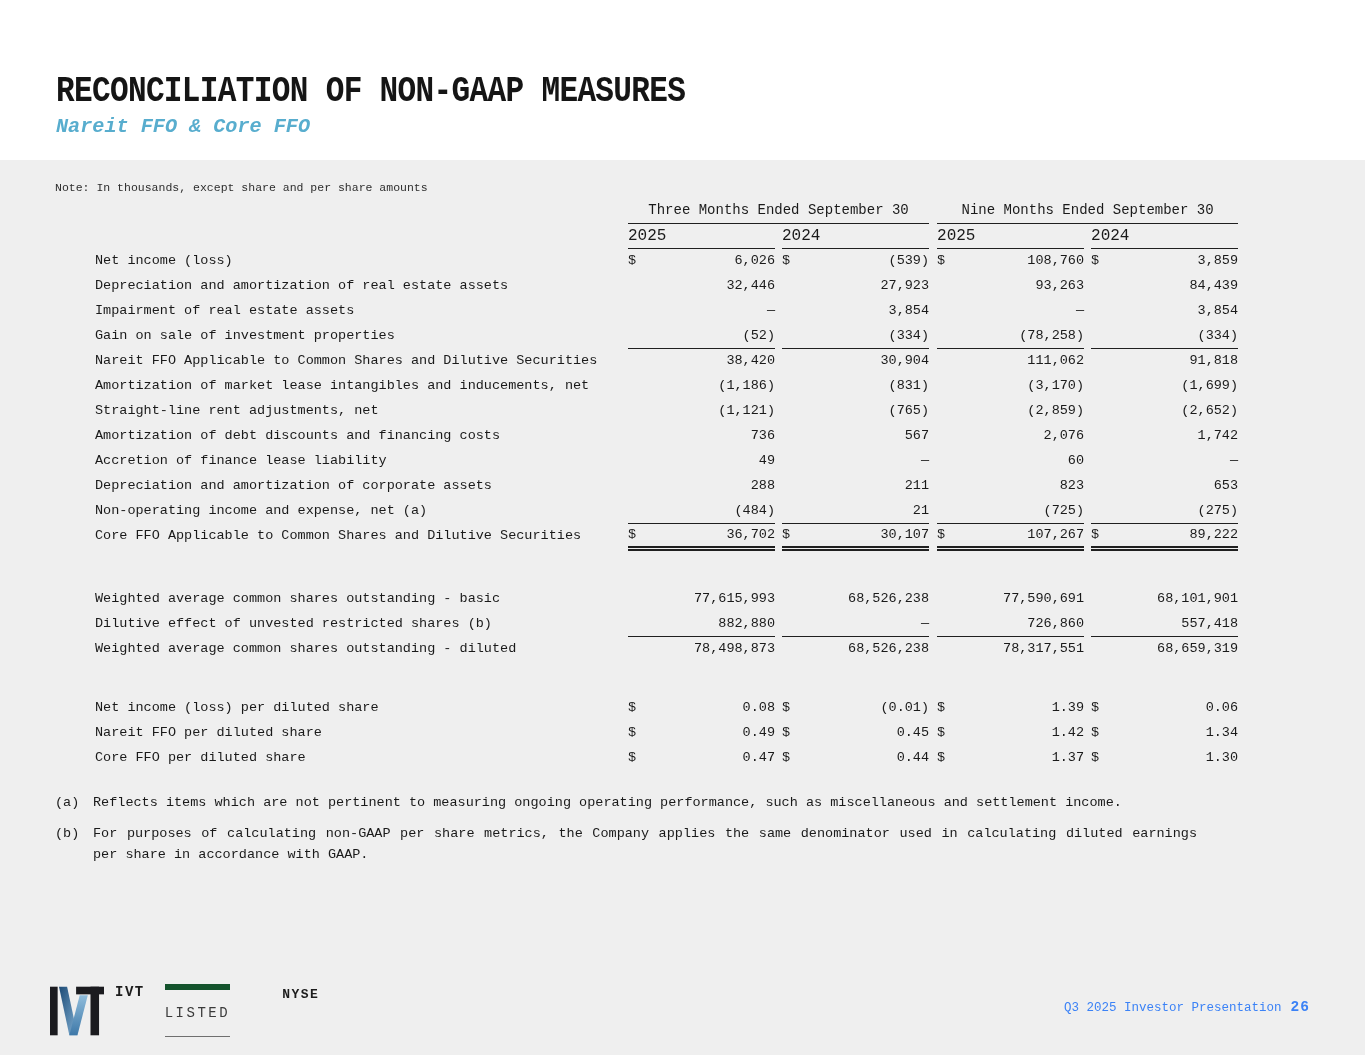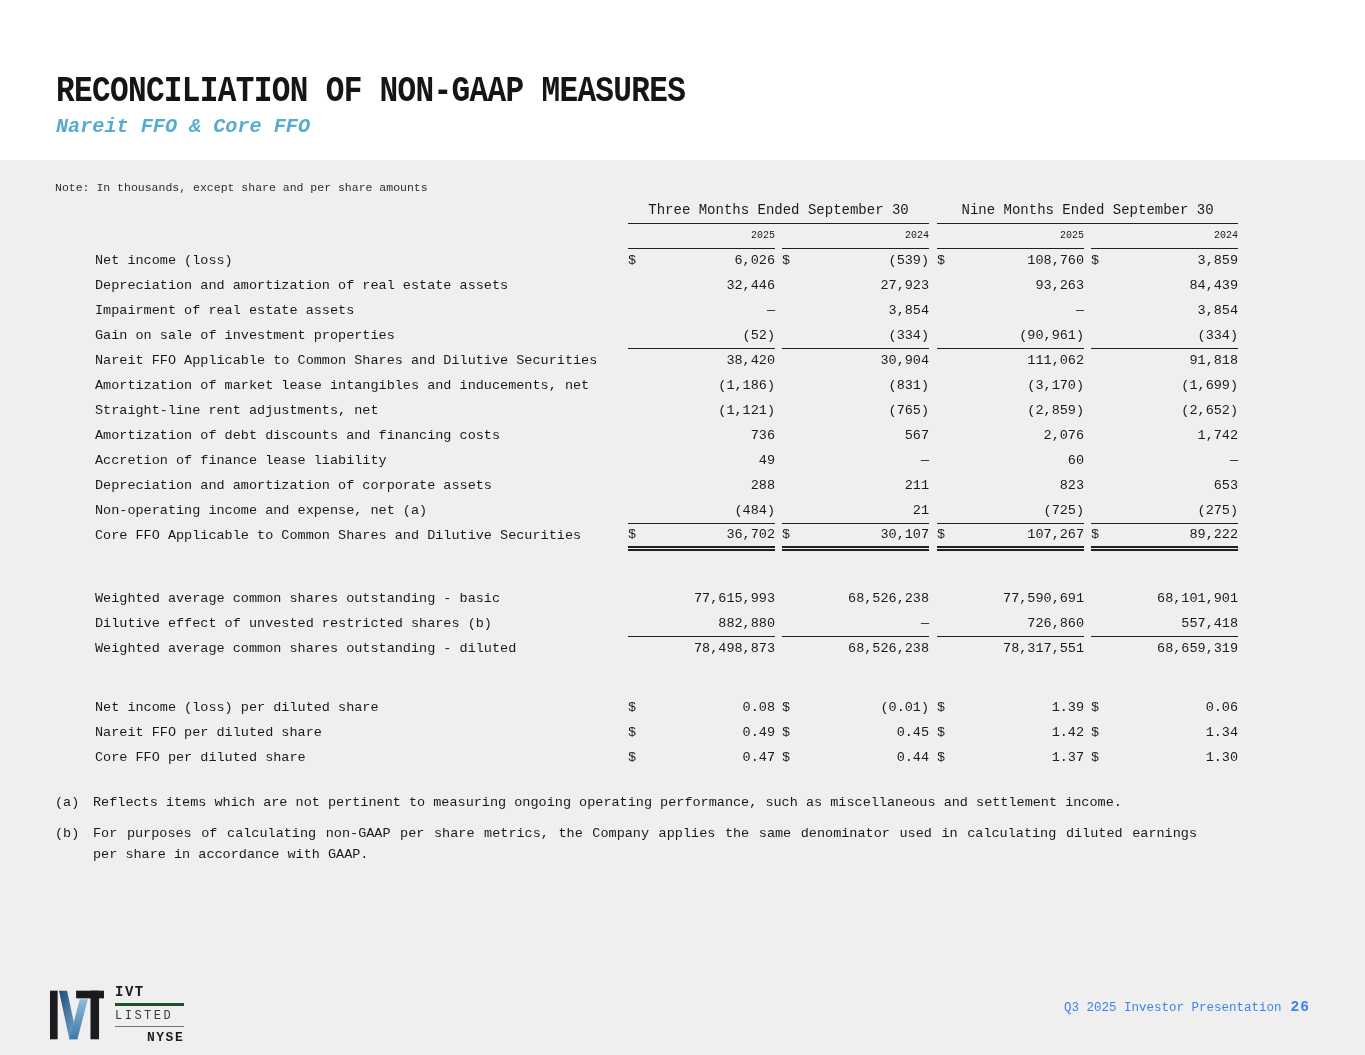--- a/index.html
+++ b/index.html
@@ -20,42 +20,42 @@
     position:absolute; left:56px; top:115px;
     font-size:21px; font-weight:700; font-style:italic; color:#58adce;
     transform:scaleX(.96); transform-origin:left center; white-space:nowrap;
   }
   .table-note { position:absolute; left:55px; top:181px; font-size:11.5px; color:#2e2e2e; }
 
   .recon-table-wrap { position:absolute; left:55px; top:198px; }
   table.recon { border-collapse:collapse; table-layout:fixed; width:1143px; font-size:13.5px; color:#1a1a1a;margin-left:40px; }
   table.recon td, table.recon th { padding:0; font-weight:normal; height:25px; vertical-align:middle; white-space:nowrap; }
   th.ghead { text-align:center; font-size:14px; height:24px; }
-  th.yhead { text-align:right; font-size:10px; height:22px; }
+  th.yhead { text-align:left; font-size:16px; height:22px; }
   .rb  { border-bottom:1.5px solid #1f1f1f; }
   .rdb { border-bottom:5px double #1f1f1f; }
   td.dcell { text-align:left; padding-left:5px; }
   td.vcell { text-align:right; padding-right:2px; }
   td.lblcell { text-align:left; overflow:hidden; }
   .ind0 { padding-left:5px; }  .ind1 { padding-left:17px; }
   .ind2 { padding-left:32px; } .ind3 { padding-left:41px; }
   .ind4 { padding-left:44px; }
   tr.gap-row td { height:auto; }
 
   .footnotes { position:absolute; left:55px; top:792px; width:1142px; }
   .fn { display:flex; margin-bottom:10px; font-size:13.5px; line-height:21px; color:#1a1a1a; }
   .fn-marker { flex:none; width:38px; }
   .fn-text { flex:1; text-align:justify; }
 
   .footer-logo { position:absolute; left:50px; top:984px; display:flex; align-items:center; }
   .lg-mark { width:54px; height:52px; flex:none; }
-  .lg-text { margin-left:11px; display:flex; flex-direction:column; color:#1c1c1c; }
+  .lg-text { margin-left:11px; display:flex; flex-direction:row; color:#1c1c1c;gap:20px; }
   .lg-ticker { font-weight:700; font-size:14px; letter-spacing:1.5px; padding-bottom:3px; }
-  .lg-listed { font-size:12px; letter-spacing:2.5px; color:#3a3a3a; padding:3px 0;
-               border-top:3px solid #14532d; border-bottom:1px solid #6f6f6f; }
+  .lg-listed { font-size:14px; letter-spacing:2.5px; color:#3a3a3a; padding:15px 0;
+               border-top:6px solid #14532d; border-bottom:1px solid #6f6f6f; }
   .lg-exch { font-weight:700; font-size:13px; letter-spacing:1.5px; padding-top:3px;padding-left:32px; }
 
   .footer-right { position:absolute; right:55px; top:999px; font-size:12.5px; color:#3b82f6; white-space:nowrap; }
   .page-number { font-weight:700; font-size:14.5px; margin-left:9px; letter-spacing:1px; }
 </style>
 </head>
 <body>
 
 <div class="slide">
   <div class="body-panel"></div>
@@ -144,21 +144,21 @@
           </tr>
           <tr>
             <td class="lblcell ind1">Gain on sale of investment properties</td>
             <td class="dcell rb"></td>
             <td class="vcell rb">(52)</td>
             <td class="sp"></td>
             <td class="dcell rb"></td>
             <td class="vcell rb">(334)</td>
             <td class="sp"></td>
             <td class="dcell rb"></td>
-            <td class="vcell rb">(90,961)</td>
+            <td class="vcell rb">(78,258)</td>
             <td class="sp"></td>
             <td class="dcell rb"></td>
             <td class="vcell rb">(334)</td>
           </tr>
           <tr>
             <td class="lblcell ind2">Nareit FFO Applicable to Common Shares and Dilutive Securities</td>
             <td class="dcell"></td>
             <td class="vcell">38,420</td>
             <td class="sp"></td>
             <td class="dcell"></td>

